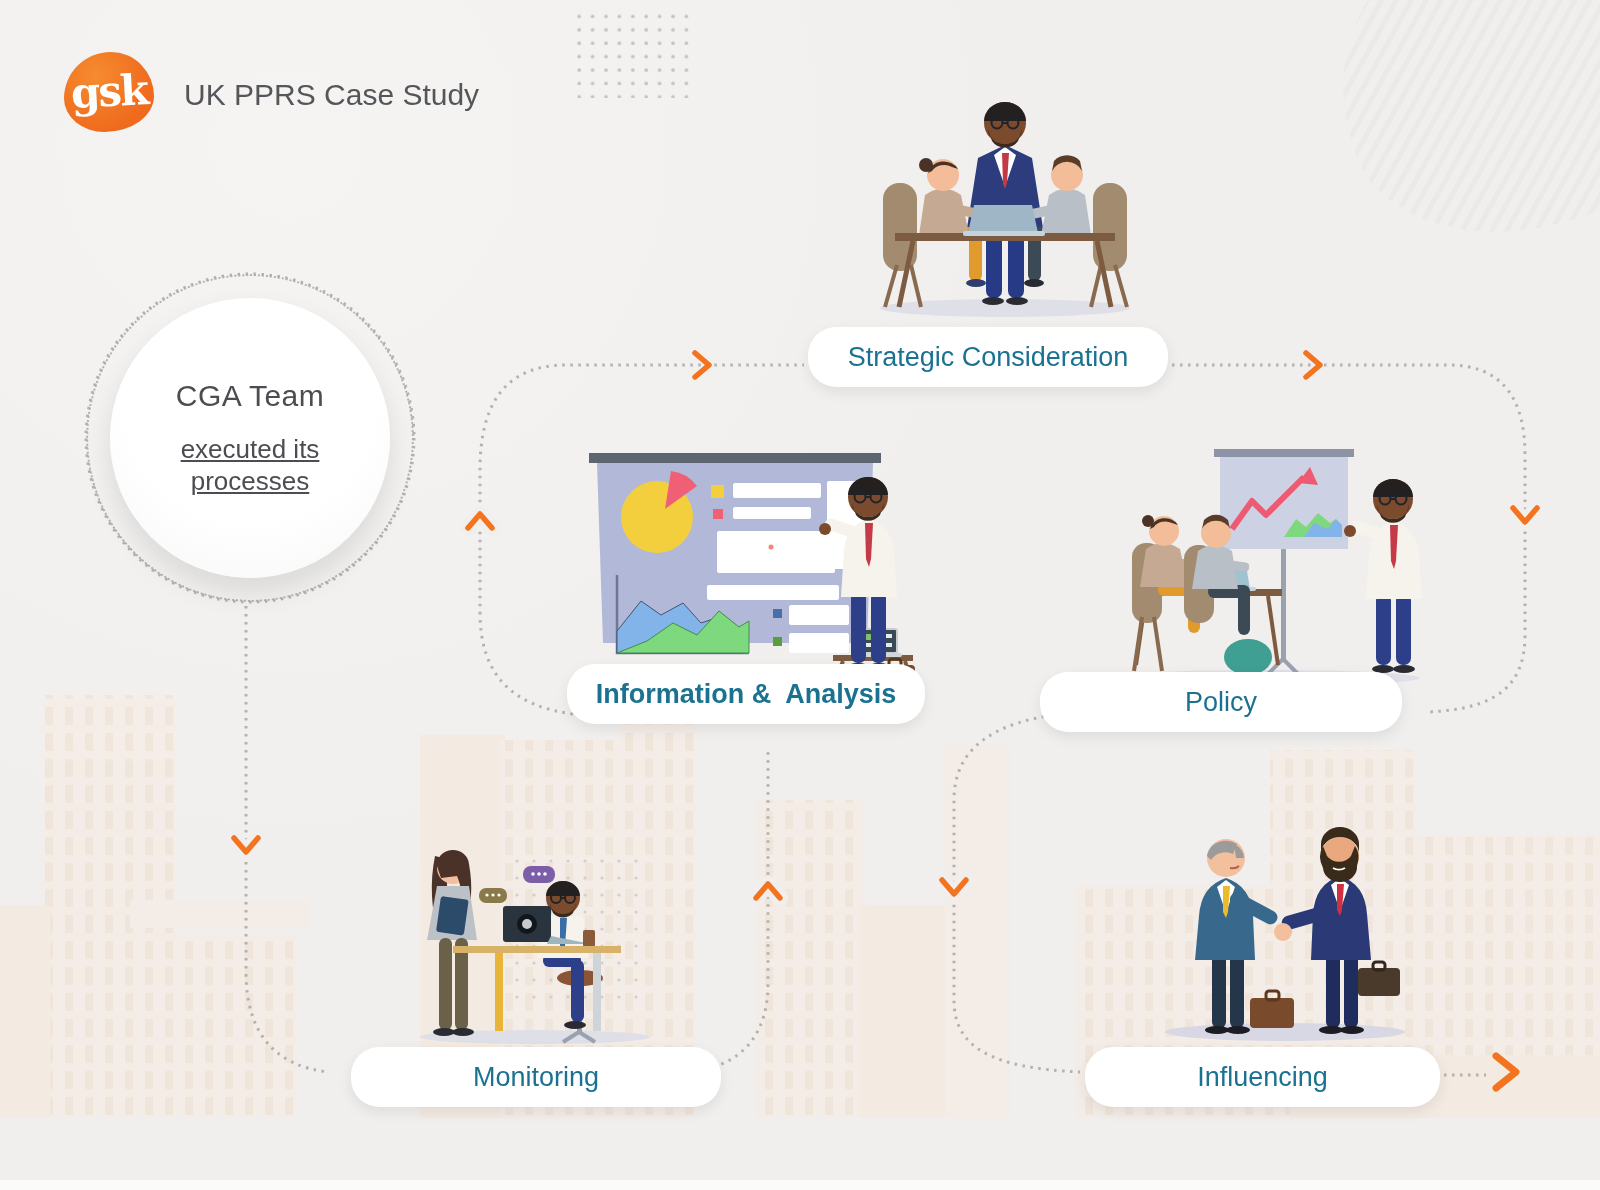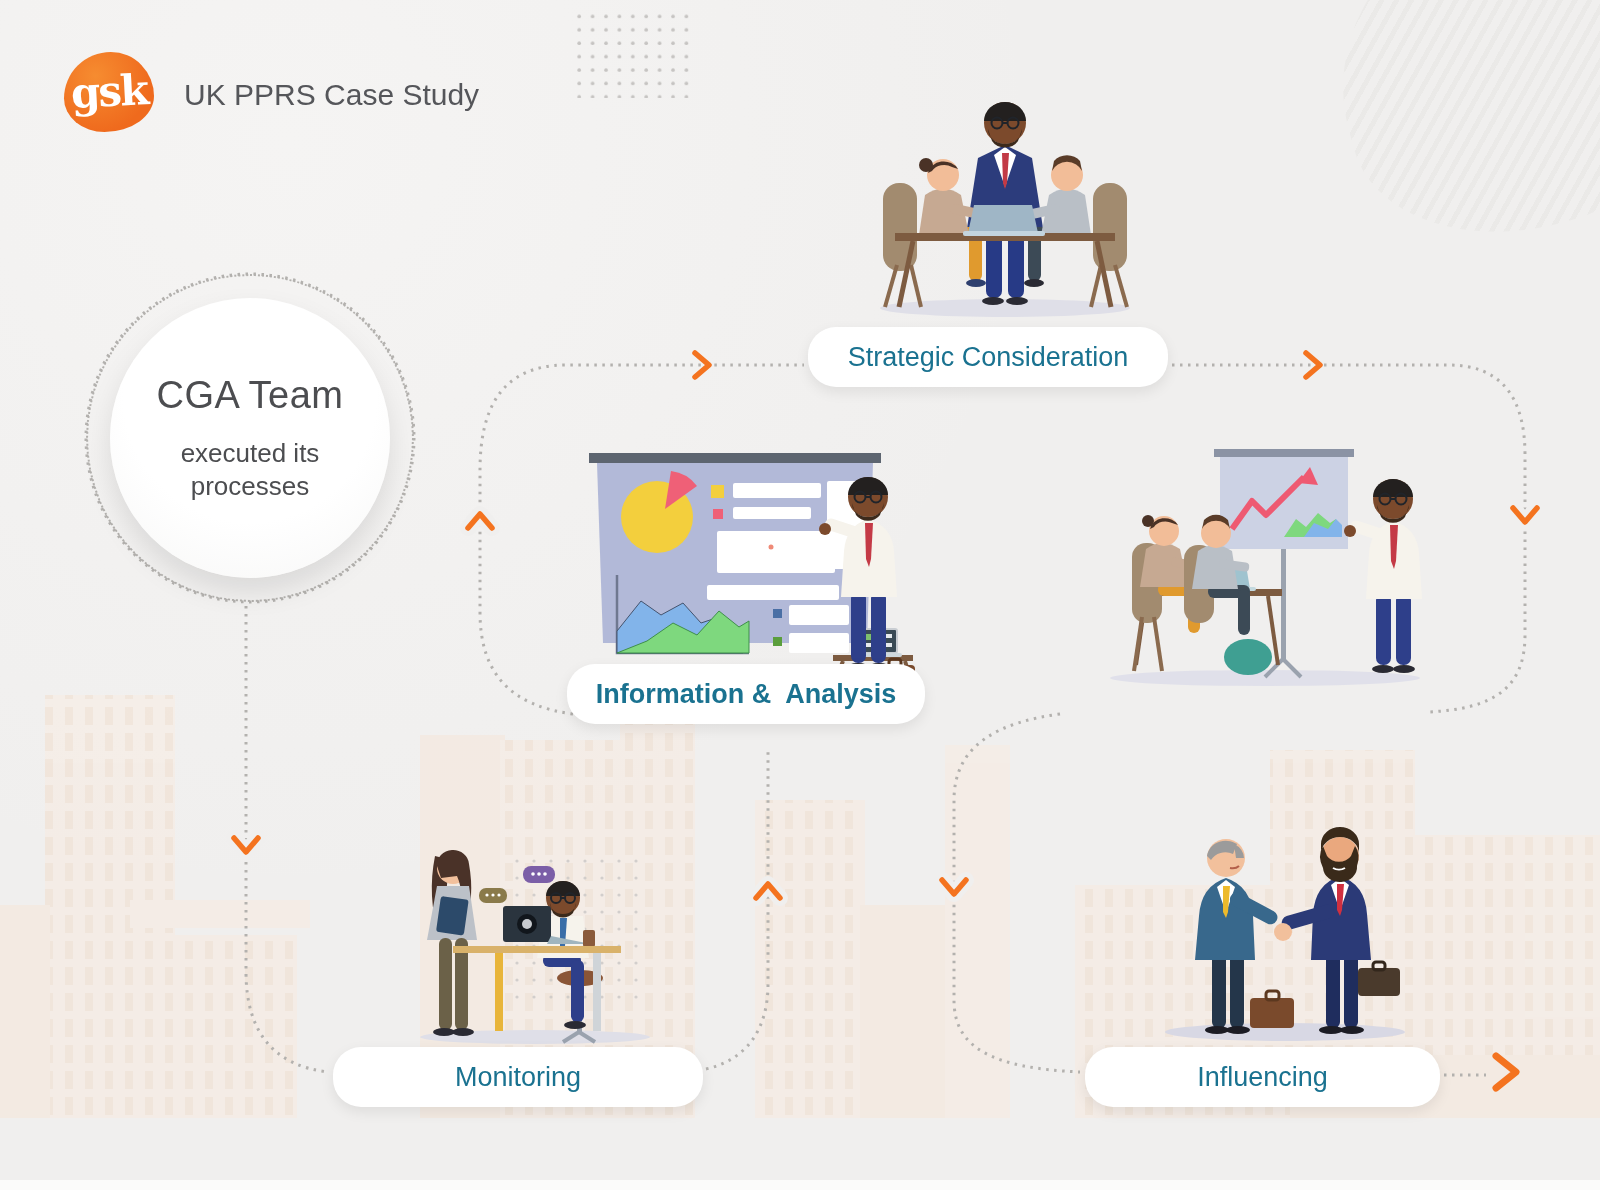--- a/index.html
+++ b/index.html
@@ -30,32 +30,32 @@
 
   .intro{position:absolute;left:72px;top:188px;font-size:20px;line-height:1.4;color:#8d8e91;margin:0;}
 
   
   .hub-ring{position:absolute;left:86px;top:274px;width:328px;height:328px;border-radius:50%;
     border:2px dotted #b3b1ae;box-sizing:border-box;}
   .hub{position:absolute;left:110px;top:298px;width:280px;height:280px;border-radius:50%;
     background:radial-gradient(circle at 50% 35%, #ffffff 55%, #f6f6f5 100%);
     box-shadow:0 14px 28px rgba(0,0,0,.10);
     display:flex;flex-direction:column;align-items:center;justify-content:center;text-align:center;}
-  .hub-title{font-size:38px;color:#4c4d50;letter-spacing:.5px;}
-  .hub-sub{font-size:26px;color:#4c4d50;width:180px;line-height:1.25;margin-top:20px;}
+  .hub-title{font-size:30px;color:#4c4d50;letter-spacing:.5px;}
+  .hub-sub{font-size:26px;color:#4c4d50;width:180px;line-height:1.25;margin-top:20px;text-decoration:underline;}
 
   
   .pill{position:absolute;height:60px;border:none;border-radius:28px;background:#ffffff;
     box-shadow:0 5px 14px rgba(0,0,0,.08);cursor:pointer;
     display:flex;align-items:center;justify-content:center;padding:0;}
   .pill span{color:#1a7290;font-size:27px;white-space:pre;}
   .pill-strategic{left:808px;top:327px;width:360px;}
   .pill-info{left:567px;top:664px;width:358px;font-weight:bold;}
   .pill-policy{left:1040px;top:672px;width:362px;}
-  .pill-monitoring{left:333px;top:1047px;width:370px;text-align:right;}
+  .pill-monitoring{left:351px;top:1047px;width:370px;text-align:right;}
   .pill-influencing{left:1085px;top:1047px;width:355px;}
 
   .illus{position:absolute;}
 </style>
 </head>
 <body>
 
 <div class="stage">
 
   <svg class="layer" viewBox="0 0 1600 1190">
@@ -418,20 +418,23 @@
     <rect x="120" y="216" width="44" height="30" rx="4" fill="#7a4a2c"></rect>
     <rect x="136" y="209" width="13" height="9" rx="3" fill="none" stroke="#5c381f" stroke-width="3"></rect>
   </svg>
 
   <button class="pill pill-strategic">
     <span>Strategic Consideration</span>
   </button>
   <button class="pill pill-info">
     <span>Information &amp;  Analysis</span>
   </button>
+  <button class="pill pill-policy">
+    <span>Policy</span>
+  </button>
   <button class="pill pill-monitoring">
     <span>Monitoring</span>
   </button>
   <button class="pill pill-influencing">
     <span>Influencing</span>
   </button>
 
   <div class="bottom-strip"></div>
 </div>
 

